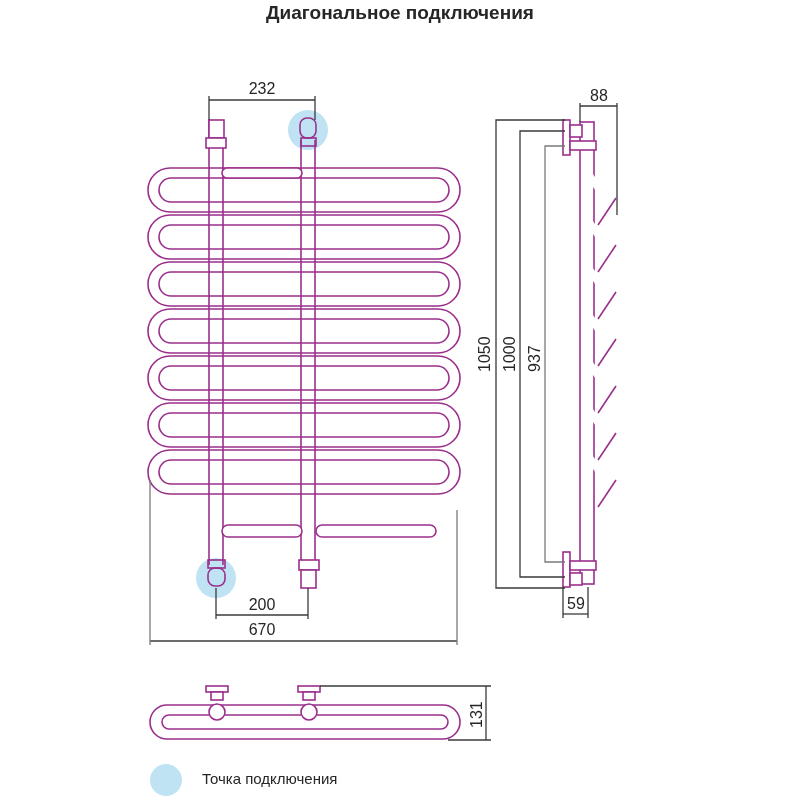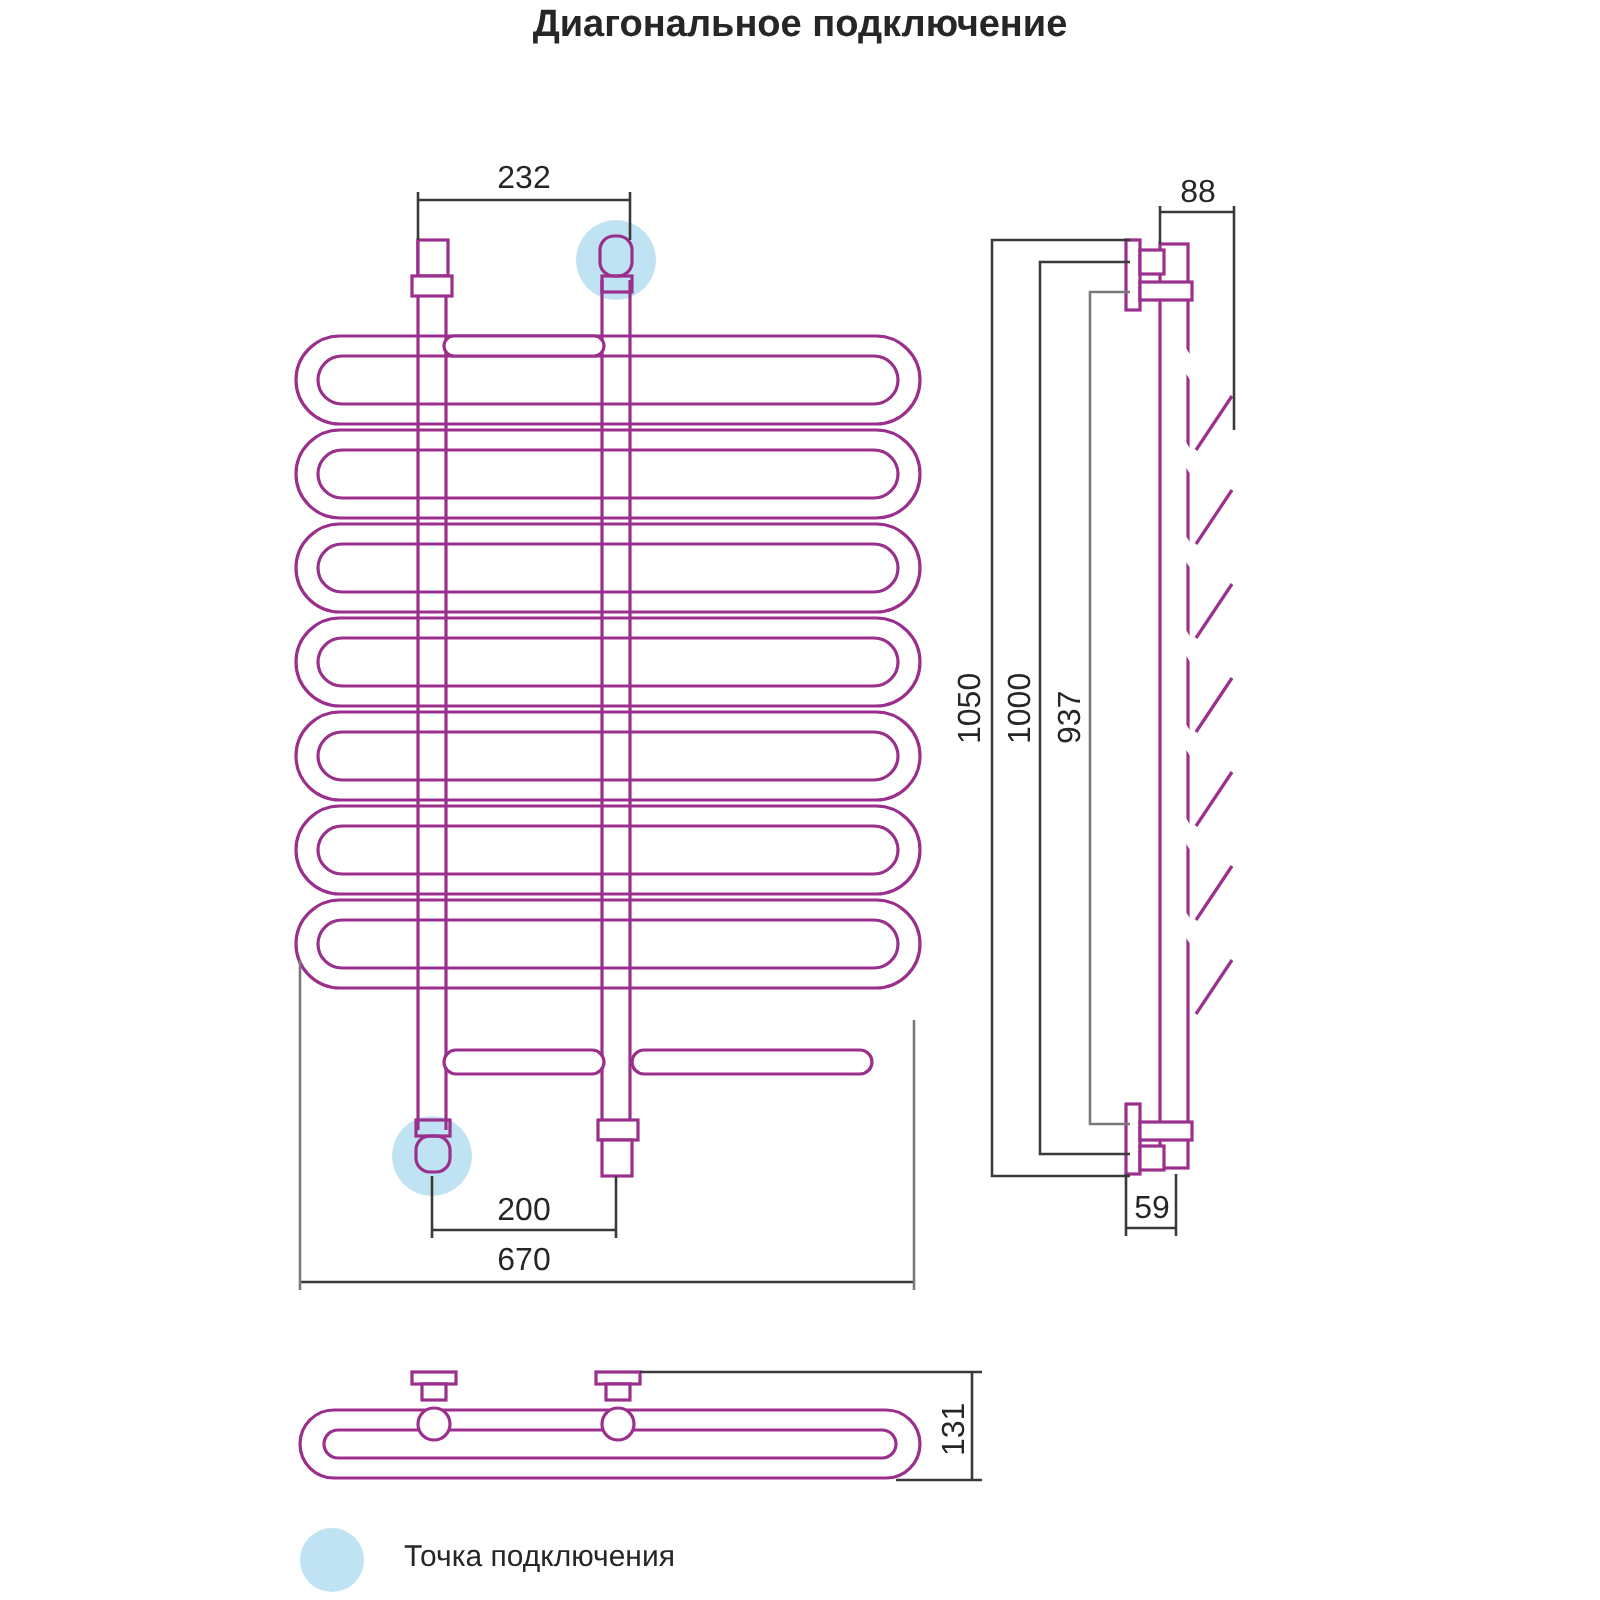--- a/index.html
+++ b/index.html
@@ -10,21 +10,21 @@
   .pipe-fill { fill:#ffffff; stroke:#9b2f8c; stroke-width:1.6; }
   .dim { fill:none; stroke:#3a3a3a; stroke-width:1.3; }
   .dim-gray { fill:none; stroke:#7a7a7a; stroke-width:1.3; }
   .dimtext { font-family:"Liberation Sans", sans-serif; font-size:16px; fill:#262626; }
   .cp { fill:#bfe3f3; }
   #legend-label { position:absolute; left:202px; top:770px; font-size:15px; color:#262626; }
 </style>
 </head>
 <body>
 
-<div id="title">Диагональное подключение</div>
+<div id="title">Диагональное подключения</div>
 
 <svg id="drawing" width="800" height="800" viewBox="0 0 800 800">
 
   <g id="front-view">
 
     <circle class="cp" cx="308" cy="130" r="20"></circle>
     <circle class="cp" cx="216" cy="578" r="20"></circle>
 
     <g id="coils">
         <rect x="148" y="168" width="312" height="44" rx="22" class="pipe-fill"></rect>

